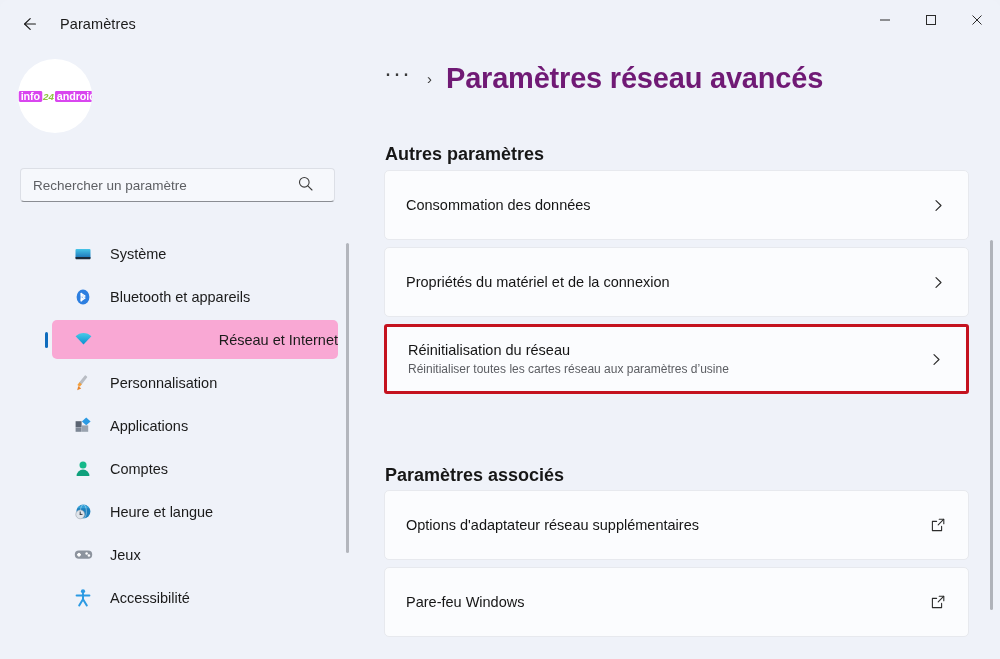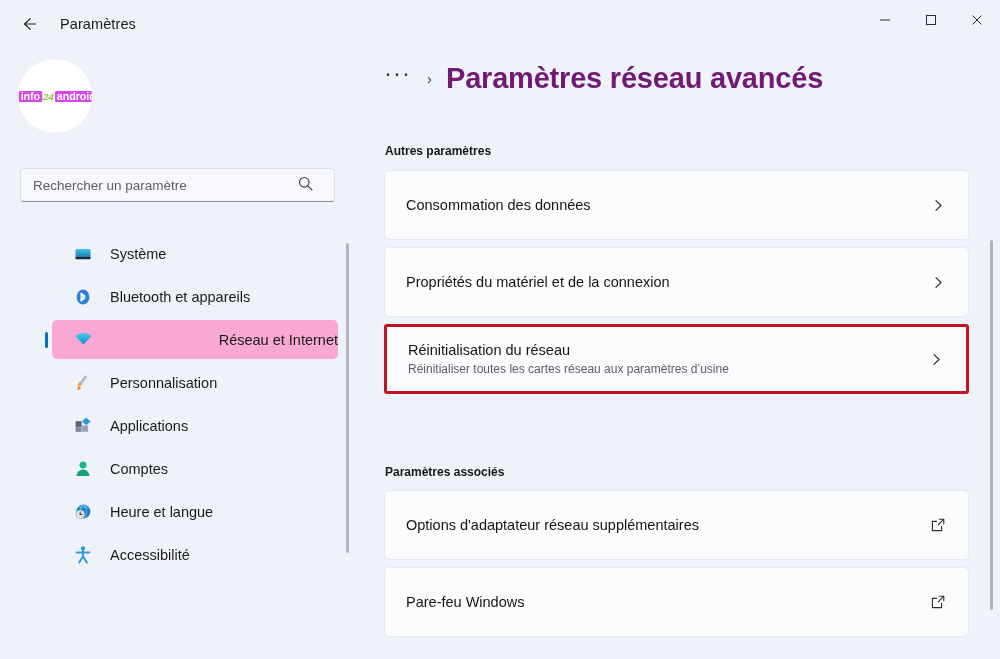--- a/index.html
+++ b/index.html
@@ -224,21 +224,21 @@
   .page-title {
     font-size: 29px;
     font-weight: bold;
     color: #701a75;
     letter-spacing: -0.2px;
   }
 
   .section-head {
     position: absolute;
     left: 25px;
-    font-size: 12px;
+    font-size: 18px;
     font-weight: bold;
     color: #171717;
   }
   #sh-other { top: 96px; }
   #sh-related { top: 417px; }
 
   .card {
     position: absolute;
     left: 24px;
     width: 585px;
@@ -442,20 +442,34 @@
             <ellipse cx="10.4" cy="9.6" rx="3" ry="7" fill="none" stroke="#d8ecf7" stroke-width="0.7" opacity="0.7"></ellipse>
             <circle cx="7.2" cy="12.4" r="4.4" fill="#dfe4ea"></circle>
             <circle cx="7.2" cy="12.4" r="4.4" fill="none" stroke="#9aa3ad" stroke-width="0.6"></circle>
             <line x1="7.2" y1="12.4" x2="7.2" y2="9.9" stroke="#2a2f36" stroke-width="0.9" stroke-linecap="round"></line>
             <line x1="7.2" y1="12.4" x2="9.1" y2="12.4" stroke="#2a2f36" stroke-width="0.9" stroke-linecap="round"></line>
           </svg>
         </span>
         <span class="nav-label">Heure et langue</span>
       </div>
 
+      <div class="nav-item">
+
+        <span class="nav-icon">
+          <svg width="21" height="21" viewBox="0 0 21 21">
+            <rect x="1.8" y="6.6" width="17.4" height="8.2" rx="4.1" fill="#8d949e"></rect>
+            <line x1="6.0" y1="10.7" x2="6.0" y2="10.7" stroke="#fff" stroke-width="3.4" stroke-linecap="round"></line>
+            <line x1="4.6" y1="10.7" x2="7.4" y2="10.7" stroke="#ffffff" stroke-width="1.2" stroke-linecap="round"></line>
+            <line x1="6.0" y1="9.3" x2="6.0" y2="12.1" stroke="#ffffff" stroke-width="1.2" stroke-linecap="round"></line>
+            <circle cx="13.6" cy="9.4" r="1.25" fill="#ffffff"></circle>
+            <circle cx="15.9" cy="11.6" r="1.25" fill="#ffffff"></circle>
+          </svg>
+        </span>
+        <span class="nav-label">Jeux</span>
+      </div>
 
       <div class="nav-item">
 
         <span class="nav-icon">
           <svg width="20" height="20" viewBox="0 0 20 20">
             <circle cx="10" cy="3.3" r="2.1" fill="#2b9ae3"></circle>
             <line x1="10" y1="5.6" x2="10" y2="11.4" stroke="#2b9ae3" stroke-width="2" stroke-linecap="round"></line>
             <line x1="3.6" y1="7.4" x2="16.4" y2="7.4" stroke="#2b9ae3" stroke-width="2" stroke-linecap="round"></line>
             <line x1="10" y1="11.2" x2="6.2" y2="17.4" stroke="#2b9ae3" stroke-width="2" stroke-linecap="round"></line>
             <line x1="10" y1="11.2" x2="13.8" y2="17.4" stroke="#2b9ae3" stroke-width="2" stroke-linecap="round"></line>

